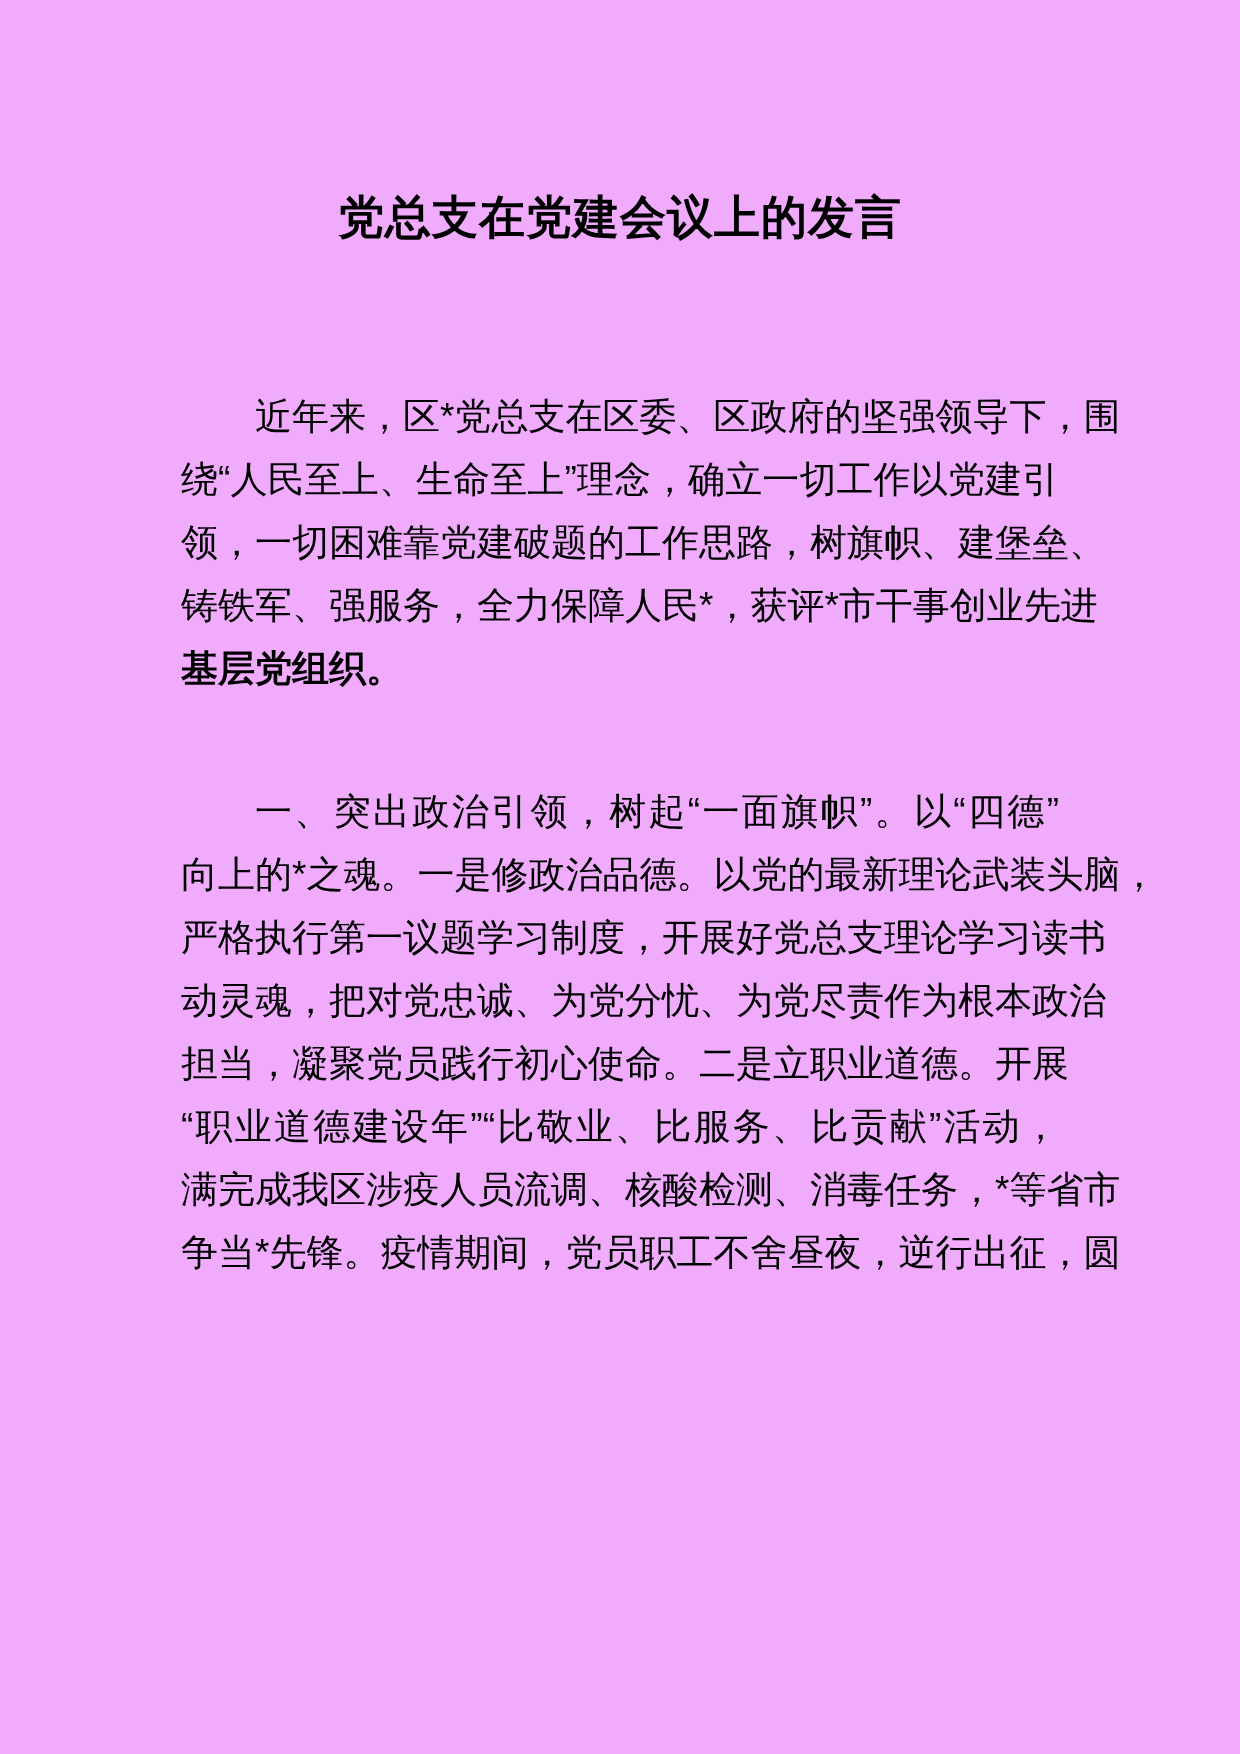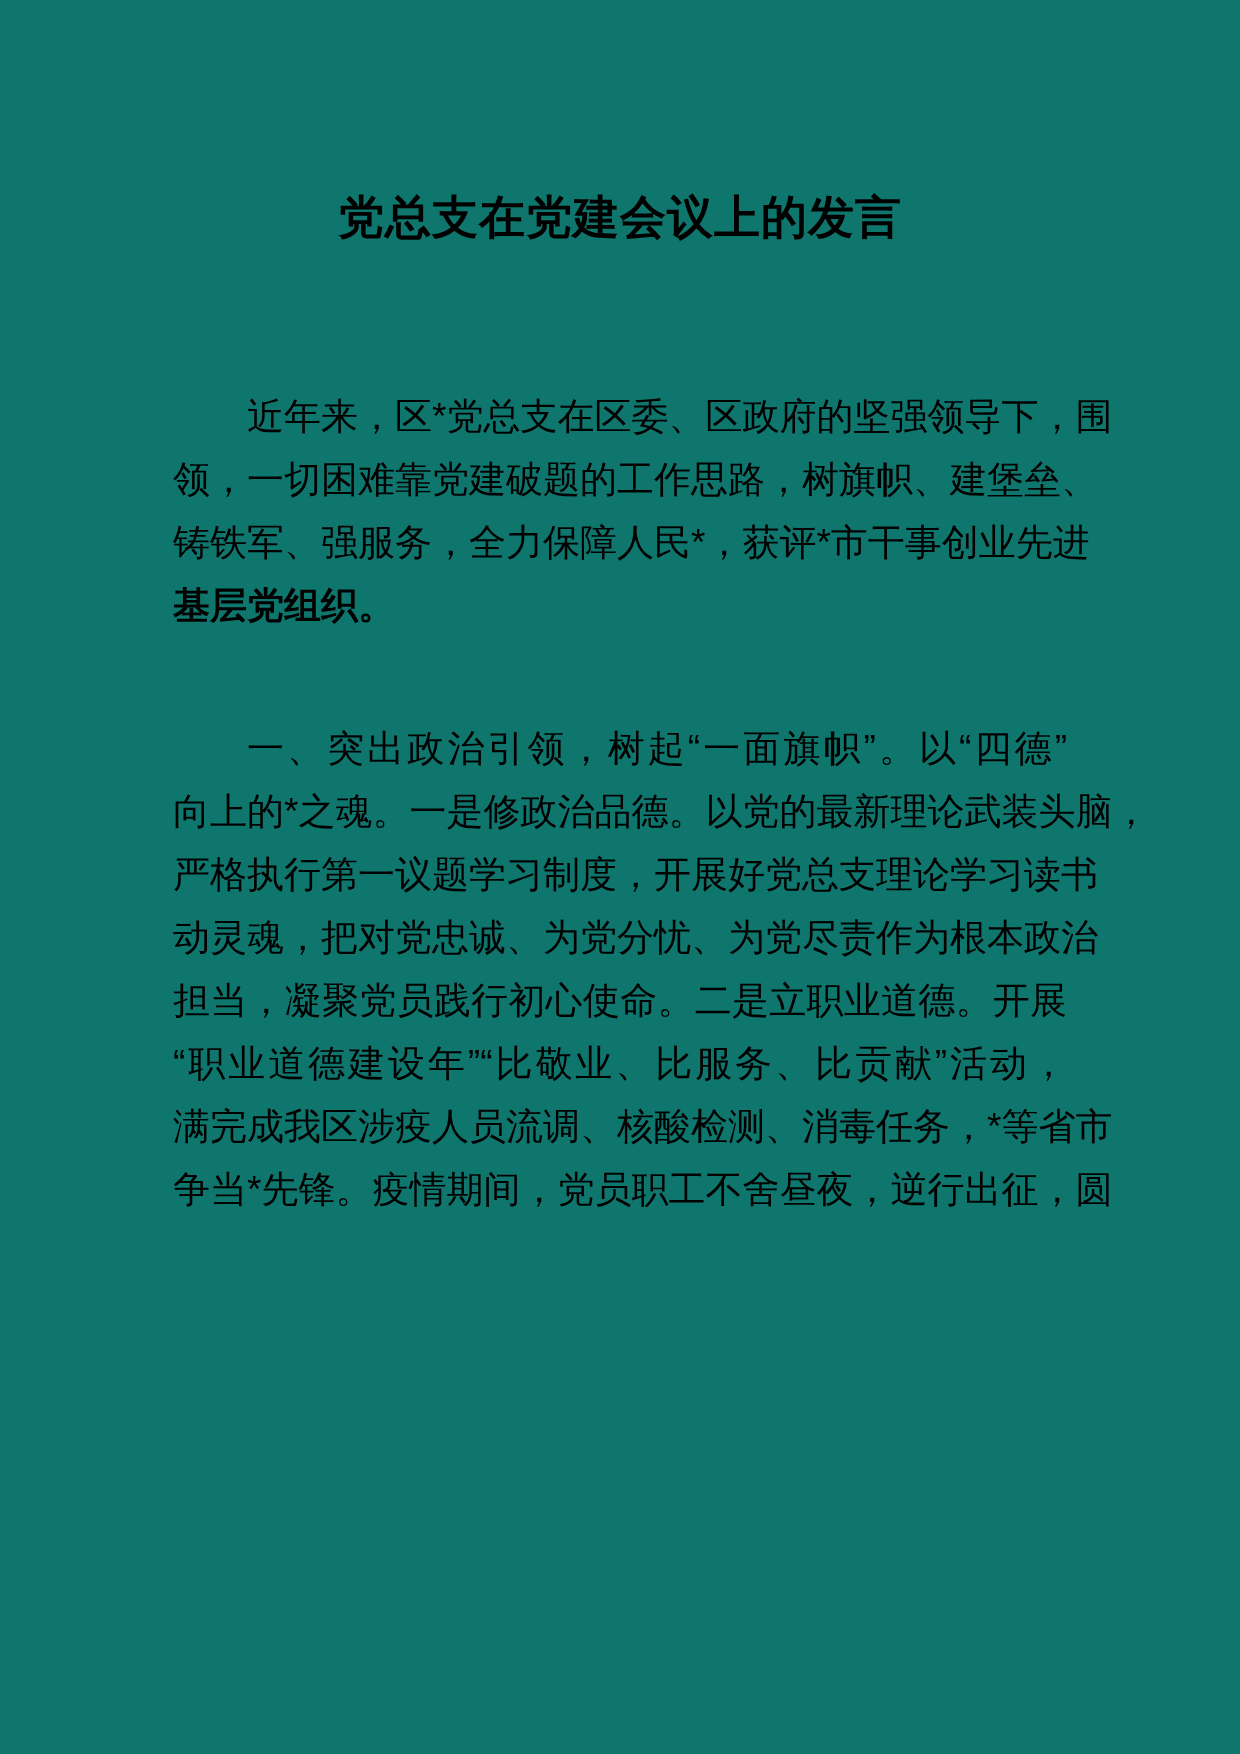--- a/index.html
+++ b/index.html
@@ -4,39 +4,39 @@
 <style>
   html, body {
     margin: 0;
     padding: 0;
     background: #ffffff;
   }
   .page {
     position: relative;
     width: 1240px;
     height: 1754px;
-    background: #0f766e;
+    background: #f0abfc;
     overflow: hidden;
     font-family: "Liberation Sans", "DejaVu Sans", sans-serif;
     color: #000000;
   }
   .content {
     padding: 187px 165px 0 165px;
   }
   .doc-title {
     margin: 0;
     font-size: 46px;
     line-height: 60px;
     font-weight: 700;
     text-align: center;
     letter-spacing: 1px;
     color: #000000;
   }
   .doc-body {
-    margin: 8px;
+    margin: 16px;
   }
   .para {
     margin: 0;
     font-size: 37px;
     color: #000000;
   }
   .para.first {
     margin-top: 138px;
   }
   .para.follow {
@@ -60,20 +60,21 @@
 </style>
 </head>
 <body>
 
 <div class="page">
   <div class="content">
     <h1 class="doc-title">党总支在党建会议上的发言</h1>
     <div class="doc-body" id="doc-body">
         <div class="para first">
           <div class="line indent">近年来，区*党总支在区委、区政府的坚强领导下，围</div>
+          <div class="line">绕“人民至上、生命至上”理念，确立一切工作以党建引</div>
           <div class="line">领，一切困难靠党建破题的工作思路，树旗帜、建堡垒、</div>
           <div class="line">铸铁军、强服务，全力保障人民*，获评*市干事创业先进</div>
           <div class="line end">基层党组织。</div>
         </div>
         <div class="para follow">
           <div class="line indent">一、突出政治引领，树起“一面旗帜”。以“四德”</div>
           <div class="line">向上的*之魂。一是修政治品德。以党的最新理论武装头脑，</div>
           <div class="line">严格执行第一议题学习制度，开展好党总支理论学习读书</div>
           <div class="line">动灵魂，把对党忠诚、为党分忧、为党尽责作为根本政治</div>
           <div class="line">担当，凝聚党员践行初心使命。二是立职业道德。开展</div>

